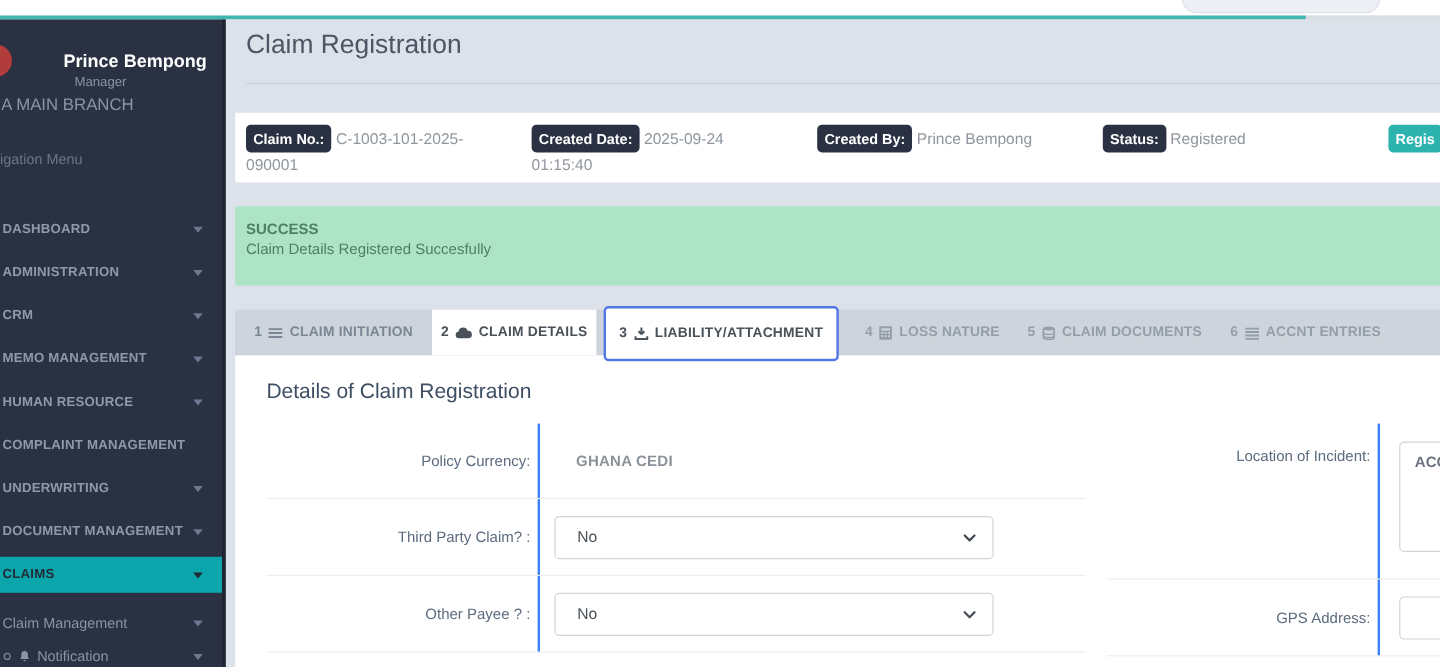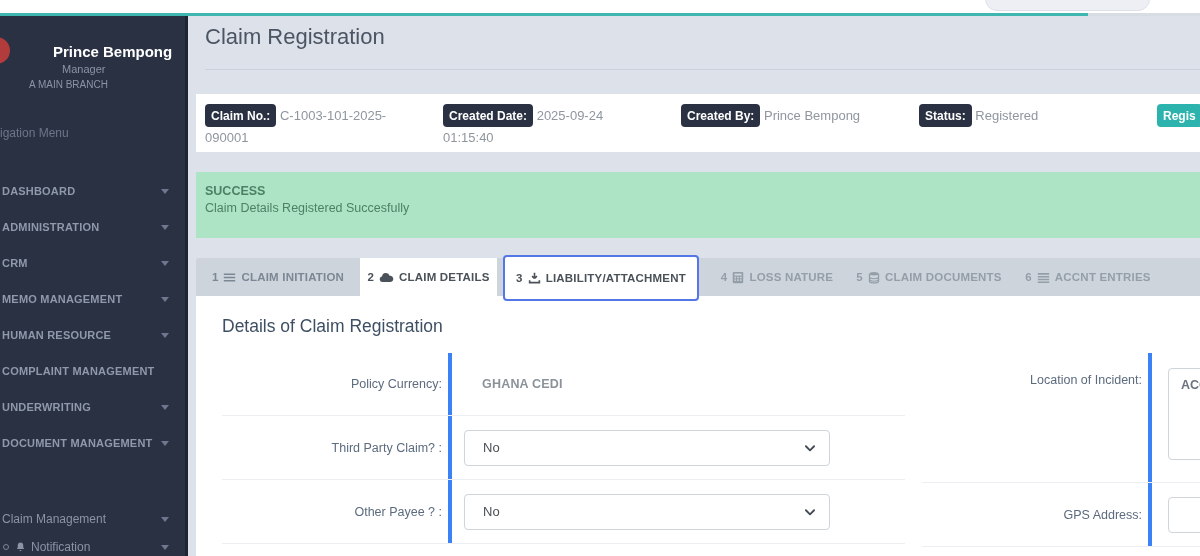--- a/index.html
+++ b/index.html
@@ -13,21 +13,21 @@
   .top-progress { position: absolute; top: 13px; left: 0; width: 1200px; height: 3px; background: #d8dce3; z-index: 6; }
   .top-progress .fill { height: 100%; width: 90.7%; background: #3fb6af; }
 
   
   .sidebar { position: absolute; top: 16px; left: 0; width: 188px; height: 540px;
              background: #2a3142; border-right: 3px solid #1f2433; z-index: 5; }
   .avatar { position: absolute; top: 21px; left: -17px; width: 27px; height: 27px; border-radius: 50%;
             background: #b23b3b; }
   .user-name { position: absolute; top: 27px; left: 53px; color: #ffffff; font-weight: bold; font-size: 15px; white-space: nowrap; }
   .user-role { position: absolute; top: 47px; left: 62px; color: #8a94a6; font-size: 11px; }
-  .user-branch { position: absolute; top: 63px; left: 1px; color: #8a94a6; font-size: 10px; white-space: nowrap; padding-left: 28px; }
+  .user-branch { position: absolute; top: 63px; left: 1px; color: #8a94a6; font-size: 14px; white-space: nowrap; }
   .nav-label { position: absolute; top: 110px; left: 0px; color: #6c7689; font-size: 12px; }
   .nav-item { position: absolute; left: 0; width: 185px; height: 30px; display: flex; align-items: center;
               color: #8e99ab; font-size: 11px; font-weight: 600; letter-spacing: .2px; cursor: pointer; white-space: nowrap; }
   .nav-item .lbl { margin-left: 2px; }
   .caret { width: 0; height: 0; border-left: 4px solid transparent; border-right: 4px solid transparent;
            border-top: 5px solid #6d7890; margin-left: auto; margin-right: 16px; }
   .nav-item.active { background: #0aa6ab; color: #222b3a; }
   .nav-item.active .caret { border-top-color: #1f2735; }
   .sub-item { position: absolute; left: 0; width: 185px; height: 26px; display: flex; align-items: center;
               color: #8a94a6; font-size: 12px; font-weight: 400; cursor: pointer; white-space: nowrap; }
@@ -61,21 +61,21 @@
   .tab.disabled { color: #949ea9; cursor: default; }
 
   .section-heading { position: absolute; left: 222px; top: 316px; font-size: 17.5px; color: #3f4f63; font-weight: 500; z-index: 2; }
 
   .form-left { position: absolute; left: 222px; top: 353px; width: 683px; z-index: 2; }
   .form-right { position: absolute; left: 922px; top: 353px; width: 281px; z-index: 2; }
   .frow { display: flex; border-bottom: 1px solid #eceef2; }
   .fl-cell { width: 226px; flex: none; display: flex; align-items: center; justify-content: flex-end;
              padding-right: 6px; color: #5c6b7e; font-size: 12.5px; text-align: right; }
   .fl-cell.top { align-items: flex-start; padding-top: 20px; }
-  .fv-cell { flex: 1; border-left: 4px solid #3b82f6; display: flex; align-items: center; }
+  .fv-cell { flex: 1; border-left: 2px solid #3b82f6; display: flex; align-items: center; }
   .static-val { margin-left: 30px; font-size: 12.5px; font-weight: bold; color: #8b9299; letter-spacing: .2px; }
   .sel { margin-left: 12px; width: 366px; height: 36px; border: 1px solid #cfd5db; border-radius: 4px;
          display: flex; align-items: center; background: #fff; cursor: pointer; }
   .sel .sel-text { margin-left: 18px; font-size: 13px; color: #495057; }
   .sel .chev { margin-left: auto; margin-right: 12px; display: inline-flex; }
   .textbox { margin-left: 16px; width: 140px; border: 1px solid #cfd5db; border-radius: 4px; background: #fff;
              font-size: 12.5px; font-weight: bold; color: #6b7280; padding: 9px 0 0 12px; }
   .textbox.area { height: 92px; margin-top: 15px; align-self: flex-start; }
   .textbox.line { height: 36px; }
 </style>
@@ -122,20 +122,24 @@
       <span class="lbl">COMPLAINT MANAGEMENT</span>
     </div>
     <div class="nav-item" style="top:376px">
       <span class="lbl">UNDERWRITING</span>
       <span class="caret"></span>
     </div>
     <div class="nav-item" style="top:412px">
       <span class="lbl">DOCUMENT MANAGEMENT</span>
       <span class="caret"></span>
     </div>
+    <div class="nav-item active" style="top:448px">
+      <span class="lbl">CLAIMS</span>
+      <span class="caret"></span>
+    </div>
 
     <div class="sub-item" style="top:490px">
       <span class="lbl" style="margin-left:2px">Claim Management</span>
       <span class="caret"></span>
     </div>
     <div class="sub-item" style="top:518px">
       <span class="bullet-o"></span>
       <span class="sub-icon">
         <svg viewBox="0 0 16 16" width="11" height="12">
             <path d="M8 1.5c-2.5 0-4 1.8-4 4v3L2.8 11h10.4L12 8.5v-3c0-2.2-1.5-4-4-4z" fill="currentColor"></path>

